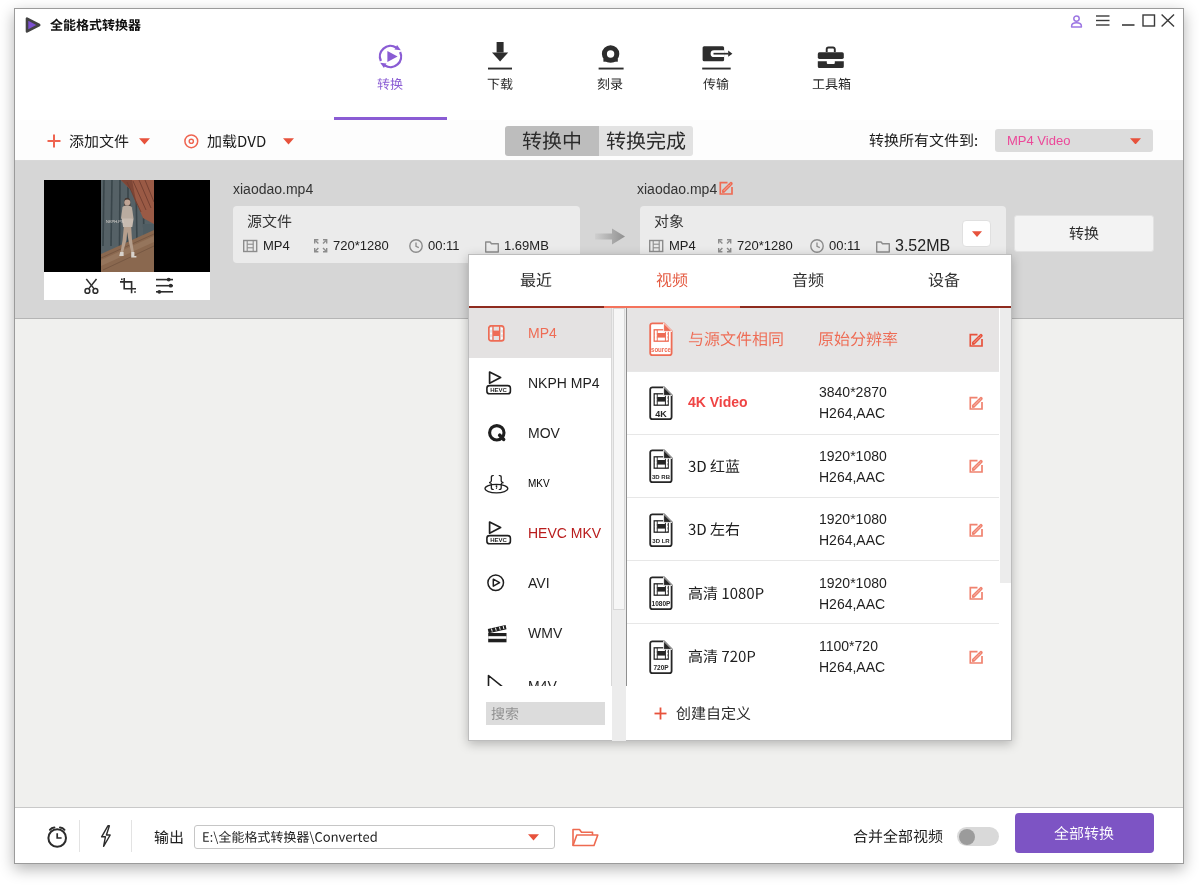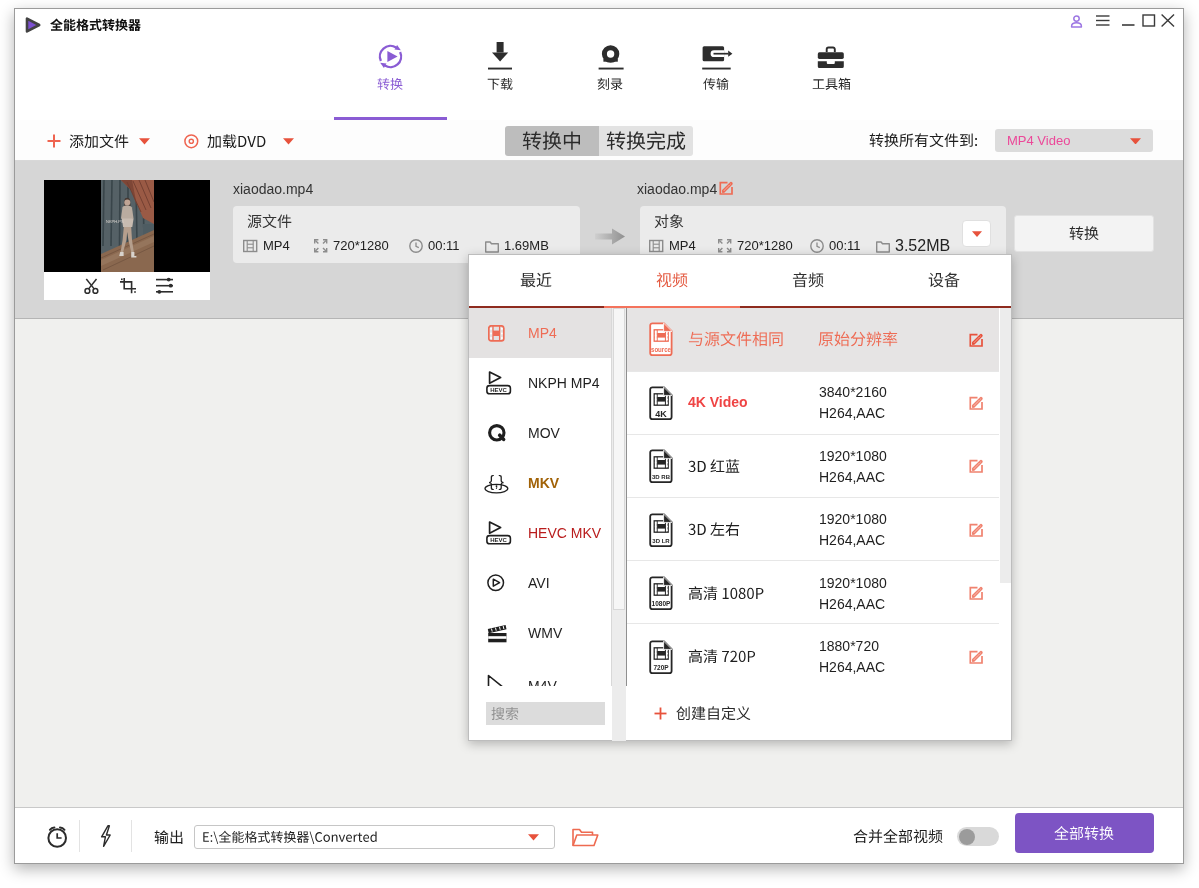--- a/index.html
+++ b/index.html
@@ -315,21 +315,21 @@
     <div style="position:absolute;left:528px;top:372.5px;font-size:14px;color:#1f1f1f;font-weight:normal;line-height:21.0px;height:21.0px;letter-spacing:0;white-space:nowrap">NKPH MP4</div>
     <svg style="position:absolute;left:488px;top:424px" width="20" height="19" viewBox="0 0 20 19">
       <circle cx="8.8" cy="8.8" r="7.2" fill="none" stroke="#1f1f1f" stroke-width="3.1"></circle>
       <line x1="11.7" y1="11.2" x2="15.6" y2="15.4" stroke="#1f1f1f" stroke-width="3.6" stroke-linecap="round"></line>
     </svg>
     <div style="position:absolute;left:528px;top:422.5px;font-size:14px;color:#1f1f1f;font-weight:normal;line-height:21.0px;height:21.0px;letter-spacing:0;white-space:nowrap">MOV</div>
     <svg style="position:absolute;left:484px;top:470px" width="26" height="25" viewBox="0 0 26 25">
       <ellipse cx="12.4" cy="18.6" rx="11.4" ry="4.2" fill="none" stroke="#1f1f1f" stroke-width="1.3"></ellipse>
       <text x="12.4" y="16.5" font-size="16" fill="#1f1f1f" text-anchor="middle" font-family="Liberation Sans">{,}</text>
     </svg>
-    <div style="position:absolute;left:528px;top:472.5px;font-size:14px;color:#a16207;font-weight:bold;line-height:21.0px;height:21.0px;letter-spacing:0;white-space:nowrap">MKV</div>
+    <div style="position:absolute;left:528px;top:472.5px;font-size:10px;color:#000000;font-weight:normal;line-height:21.0px;height:21.0px;letter-spacing:0;white-space:nowrap">MKV</div>
     <svg style="position:absolute;left:486px;top:521px" width="27" height="24" viewBox="0 0 27 24">
       <polygon points="3.6,1 14.6,6.6 3.6,12.2" fill="none" stroke="#1f1f1f" stroke-width="1.7" stroke-linejoin="round"></polygon>
       <rect x="0.9" y="14.6" width="23.5" height="8.2" rx="2.6" fill="none" stroke="#1f1f1f" stroke-width="1.6"></rect>
       <text x="12.6" y="21.2" font-size="6" font-weight="bold" fill="#1f1f1f" text-anchor="middle" font-family="Liberation Sans">HEVC</text>
     </svg>
     <div style="position:absolute;left:528px;top:522.5px;font-size:14px;color:#b91c1c;font-weight:normal;line-height:21.0px;height:21.0px;letter-spacing:0;white-space:nowrap">HEVC MKV</div>
     <svg style="position:absolute;left:487px;top:574px" width="18" height="18" viewBox="0 0 18 18">
       <circle cx="8.7" cy="8.7" r="7.8" fill="none" stroke="#1f1f1f" stroke-width="1.5"></circle>
       <polygon points="6.3,5.2 12.6,8.7 6.3,12.2" fill="none" stroke="#1f1f1f" stroke-width="1.5" stroke-linejoin="round"></polygon>
     </svg>
@@ -403,21 +403,21 @@
         <rect x="9.9" y="12.8" width="1.5" height="1.5"></rect>
         <rect x="9.9" y="16.4" width="1.5" height="1.5"></rect>
         <rect x="21.3" y="9.2" width="1.5" height="1.5"></rect>
         <rect x="21.3" y="12.8" width="1.5" height="1.5"></rect>
         <rect x="21.3" y="16.4" width="1.5" height="1.5"></rect>
       </g>
       <polygon points="18.6,1 27,9.4 18.6,9.4" fill="#262626" stroke="#fff" stroke-width="0.8"></polygon>
       <text x="16" y="30.5" font-size="9" font-weight="bold" fill="#262626" text-anchor="middle" font-family="Liberation Sans">4K</text>
     </svg>
     <div style="position:absolute;left:688px;top:392.0px;font-size:14px;color:#ef4444;font-weight:bold;line-height:21.0px;height:21.0px;letter-spacing:0;white-space:nowrap">4K Video</div>
-    <div style="position:absolute;left:819px;top:382.0px;font-size:14px;color:#1f1f1f;font-weight:normal;line-height:21.0px;height:21.0px;letter-spacing:0;white-space:nowrap">3840*2160</div>
+    <div style="position:absolute;left:819px;top:382.0px;font-size:14px;color:#1f1f1f;font-weight:normal;line-height:21.0px;height:21.0px;letter-spacing:0;white-space:nowrap">3840*2870</div>
     <div style="position:absolute;left:819px;top:403.0px;font-size:14px;color:#1f1f1f;font-weight:normal;line-height:21.0px;height:21.0px;letter-spacing:0;white-space:nowrap">H264,AAC</div>
     <svg style="position:absolute;left:969px;top:395.5px" width="15" height="15" viewBox="0 0 15 15">
       <path d="M13 6 V13 H1.3 V1.6 H8.5" fill="none" stroke="#f0826f" stroke-width="1.7"></path>
       <line x1="4.6" y1="10" x2="12" y2="2.6" stroke="#f0826f" stroke-width="3.4" stroke-linecap="round"></line>
       <line x1="5" y1="9.6" x2="11.6" y2="3" stroke="#fff" stroke-width="0.8" stroke-dasharray="1.6,1.3"></line>
       <polygon points="3,11.6 4,9.4 5.6,11 3.4,12.1" fill="#f0826f"></polygon>
     </svg>
     <svg style="position:absolute;left:645px;top:449px" width="29" height="35" viewBox="0 0 29 35">
       <path d="M5.2 3.5 a2.2 2.2 0 0 1 2.2-2.2 H19 L26.6 9 V31 a2.2 2.2 0 0 1 -2.2 2.2 H7.4 a2.2 2.2 0 0 1 -2.2-2.2 z" fill="#fff" stroke="#262626" stroke-width="1.8"></path>
       <rect x="9.2" y="7.8" width="14" height="11.4" fill="#fff" stroke="#262626" stroke-width="1.3"></rect>
@@ -515,21 +515,21 @@
         <rect x="21.3" y="9.2" width="1.5" height="1.5"></rect>
         <rect x="21.3" y="12.8" width="1.5" height="1.5"></rect>
         <rect x="21.3" y="16.4" width="1.5" height="1.5"></rect>
       </g>
       <polygon points="18.6,1 27,9.4 18.6,9.4" fill="#262626" stroke="#fff" stroke-width="0.8"></polygon>
       <text x="16" y="29.5" font-size="6.5" font-weight="bold" fill="#262626" text-anchor="middle" font-family="Liberation Sans">720P</text>
     </svg>
     <svg style="position:absolute;left:688.0px;top:646.3px" width="68.8" height="21" viewBox="0 -15.90 68.8 21">
       <path fill="#1f1f1f" d="M4.3 -8.4H10.8V-7H4.3ZM3.2 -9.2V-6.2H12V-9.2ZM6.6 -12.4 7 -11H0.9V-10H14.1V-11H8.3C8.1 -11.5 7.9 -12.2 7.7 -12.6ZM1.4 -5.4V1.2H2.5V-4.4H12.4V0C12.4 0.2 12.4 0.2 12.2 0.2C12 0.2 11.3 0.3 10.7 0.2C10.8 0.5 11 0.8 11 1.1C12 1.1 12.6 1.1 13 0.9C13.4 0.8 13.6 0.6 13.6 0V-5.4ZM4.2 -3.5V0.3H5.3V-0.4H10.6V-3.5ZM5.3 -2.7H9.6V-1.3H5.3Z M16.2 -11.6C17.1 -11.1 18.1 -10.4 18.6 -9.9L19.3 -10.8C18.8 -11.3 17.7 -11.9 16.9 -12.3ZM15.5 -7.6C16.4 -7.1 17.5 -6.4 18 -5.9L18.7 -6.8C18.1 -7.3 17 -8 16.2 -8.4ZM16 0.3 17 1C17.7 -0.4 18.6 -2.3 19.2 -3.9L18.3 -4.6C17.6 -2.9 16.7 -0.9 16 0.3ZM21.5 -3.2H26.9V-2H21.5ZM21.5 -4V-5.1H26.9V-4ZM23.6 -12.6V-11.4H19.8V-10.6H23.6V-9.6H20.1V-8.8H23.6V-7.7H19.2V-6.9H29.2V-7.7H24.7V-8.8H28.3V-9.6H24.7V-10.6H28.7V-11.4H24.7V-12.6ZM20.4 -6V1.2H21.5V-1.2H26.9V-0.1C26.9 0.1 26.8 0.2 26.6 0.2C26.4 0.2 25.7 0.2 24.9 0.2C25.1 0.4 25.2 0.9 25.3 1.1C26.3 1.1 27 1.1 27.4 1C27.8 0.8 28 0.5 28 -0.1V-6Z M36.3 0H37.8C37.9 -4.3 38.4 -6.9 41 -10.2V-11H34.1V-9.8H39.4C37.3 -6.8 36.5 -4.2 36.3 0Z M42.3 0H49.3V-1.2H46.2C45.7 -1.2 45 -1.1 44.4 -1.1C47 -3.5 48.7 -5.8 48.7 -8C48.7 -9.9 47.5 -11.2 45.5 -11.2C44.1 -11.2 43.2 -10.6 42.3 -9.6L43.1 -8.8C43.7 -9.5 44.5 -10.1 45.4 -10.1C46.7 -10.1 47.4 -9.2 47.4 -7.9C47.4 -6 45.8 -3.8 42.3 -0.8Z M54.2 0.2C56.3 0.2 57.6 -1.7 57.6 -5.5C57.6 -9.3 56.3 -11.2 54.2 -11.2C52.1 -11.2 50.8 -9.3 50.8 -5.5C50.8 -1.7 52.1 0.2 54.2 0.2ZM54.2 -0.9C52.9 -0.9 52.1 -2.3 52.1 -5.5C52.1 -8.7 52.9 -10.1 54.2 -10.1C55.4 -10.1 56.3 -8.7 56.3 -5.5C56.3 -2.3 55.4 -0.9 54.2 -0.9Z M59.9 0H61.2V-4.4H63C65.5 -4.4 67.1 -5.4 67.1 -7.8C67.1 -10.2 65.4 -11 63 -11H59.9ZM61.2 -5.5V-9.9H62.8C64.7 -9.9 65.7 -9.4 65.7 -7.8C65.7 -6.2 64.8 -5.5 62.9 -5.5Z"></path>
     </svg>
-    <div style="position:absolute;left:819px;top:636.0px;font-size:14px;color:#1f1f1f;font-weight:normal;line-height:21.0px;height:21.0px;letter-spacing:0;white-space:nowrap">1880*720</div>
+    <div style="position:absolute;left:819px;top:636.0px;font-size:14px;color:#1f1f1f;font-weight:normal;line-height:21.0px;height:21.0px;letter-spacing:0;white-space:nowrap">1100*720</div>
     <div style="position:absolute;left:819px;top:657.0px;font-size:14px;color:#1f1f1f;font-weight:normal;line-height:21.0px;height:21.0px;letter-spacing:0;white-space:nowrap">H264,AAC</div>
     <svg style="position:absolute;left:969px;top:649.5px" width="15" height="15" viewBox="0 0 15 15">
       <path d="M13 6 V13 H1.3 V1.6 H8.5" fill="none" stroke="#f0826f" stroke-width="1.7"></path>
       <line x1="4.6" y1="10" x2="12" y2="2.6" stroke="#f0826f" stroke-width="3.4" stroke-linecap="round"></line>
       <line x1="5" y1="9.6" x2="11.6" y2="3" stroke="#fff" stroke-width="0.8" stroke-dasharray="1.6,1.3"></line>
       <polygon points="3,11.6 4,9.4 5.6,11 3.4,12.1" fill="#f0826f"></polygon>
     </svg>
     <div style="position:absolute;left:486px;top:702px;width:119px;height:23px;background:#dcdcdc"></div>
     <svg style="position:absolute;left:491.0px;top:704.0px" width="29.0" height="20" viewBox="0 -14.84 29.0 20">
       <path fill="#8f8f8f" d="M2.3 -11.8V-8.9H0.6V-8H2.3V-5L0.5 -4.3L0.8 -3.3L2.3 -3.9V-0.2C2.3 0 2.3 0 2.1 0C1.9 0.1 1.4 0.1 0.9 0C1 0.3 1.2 0.8 1.2 1.1C2 1.1 2.5 1 2.9 0.9C3.2 0.7 3.3 0.4 3.3 -0.2V-4.3L4.9 -4.9L4.7 -5.9L3.3 -5.3V-8H4.7V-8.9H3.3V-11.8ZM5.3 -4.1V-3.2H5.9L5.8 -3.1C6.4 -2.2 7.2 -1.4 8.2 -0.7C7 -0.2 5.6 0.1 4.3 0.3C4.4 0.5 4.6 0.9 4.7 1.1C6.3 0.9 7.8 0.5 9.1 -0.2C10.2 0.4 11.5 0.8 12.8 1.1C13 0.8 13.2 0.4 13.5 0.2C12.2 0 11.1 -0.3 10.1 -0.7C11.2 -1.5 12.2 -2.5 12.8 -3.8L12.1 -4.1L11.9 -4.1H9.6V-5.4H12.8V-10.6H10.1V-9.7H11.9V-8.4H10.2V-7.6H11.9V-6.3H9.6V-11.8H8.6V-6.3H6.4V-7.6H7.9V-8.4H6.4V-9.7C7.1 -9.9 7.9 -10.2 8.5 -10.6L7.7 -11.3C7.2 -10.9 6.3 -10.5 5.5 -10.2V-5.4H8.6V-4.1ZM11.3 -3.2C10.8 -2.4 10 -1.7 9.1 -1.2C8.2 -1.8 7.4 -2.4 6.9 -3.2Z M22.9 -1.5C24.1 -0.8 25.6 0.2 26.3 0.8L27.1 0.2C26.3 -0.4 24.8 -1.4 23.7 -2ZM18.1 -1.9C17.3 -1.1 16 -0.4 14.9 0.2C15.1 0.3 15.5 0.7 15.7 0.9C16.8 0.3 18.1 -0.6 19 -1.5ZM16.7 -4.5C17 -4.6 17.3 -4.6 19.9 -4.8C18.7 -4.2 17.8 -3.8 17.3 -3.6C16.5 -3.3 15.9 -3.1 15.4 -3.1C15.5 -2.8 15.7 -2.3 15.7 -2.1C16.1 -2.3 16.6 -2.3 20.7 -2.6V-0.1C20.7 0 20.6 0.1 20.4 0.1C20.2 0.1 19.4 0.1 18.6 0.1C18.7 0.4 18.9 0.8 19 1.1C20 1.1 20.7 1.1 21.1 0.9C21.6 0.7 21.7 0.4 21.7 -0.1V-2.6L25.2 -2.9C25.5 -2.5 25.9 -2.1 26.1 -1.8L26.9 -2.3C26.3 -3.1 25 -4.3 24.1 -5.1L23.3 -4.6C23.7 -4.3 24.1 -3.9 24.4 -3.6L18.3 -3.2C20.3 -4 22.3 -4.9 24.2 -6.1L23.4 -6.7C22.8 -6.3 22.1 -5.9 21.4 -5.6L18.3 -5.4C19.3 -5.9 20.3 -6.4 21.1 -7.1L20.7 -7.4H26.1V-5.7H27.1V-8.3H21.5V-9.6H26.9V-10.5H21.5V-11.8H20.5V-10.5H15.1V-9.6H20.5V-8.3H14.9V-5.7H15.9V-7.4H20.1C19.1 -6.6 17.8 -6 17.4 -5.8C17.1 -5.5 16.7 -5.4 16.4 -5.4C16.5 -5.1 16.7 -4.7 16.7 -4.5Z"></path>

